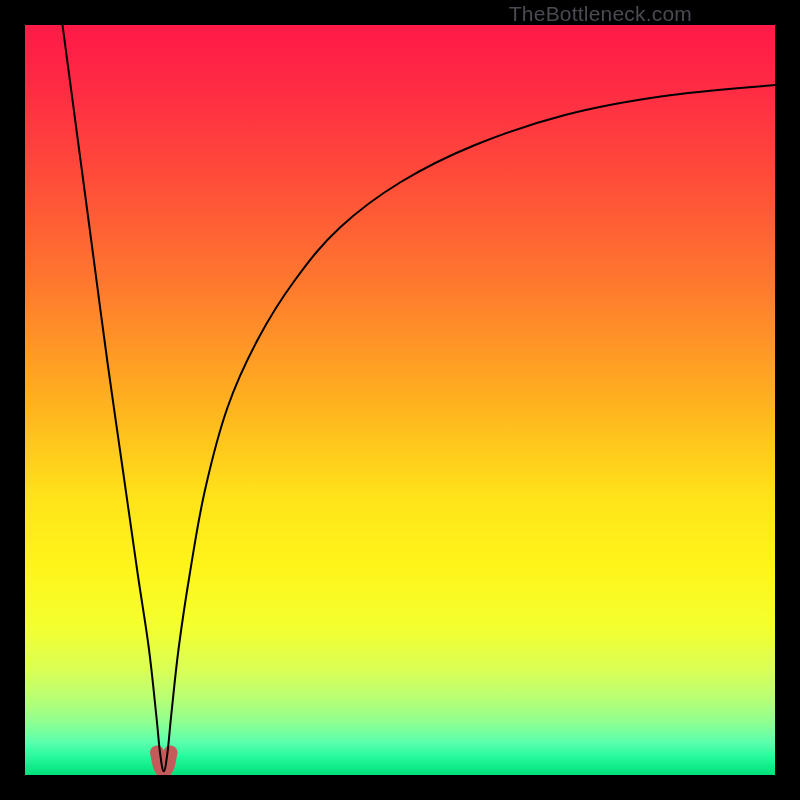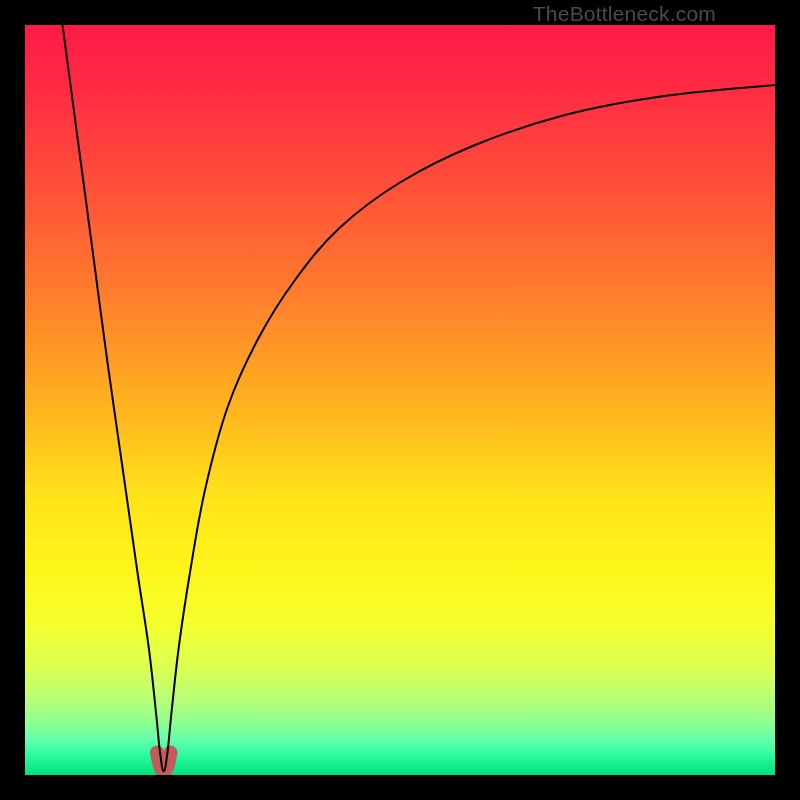--- a/index.html
+++ b/index.html
@@ -9,21 +9,20 @@
     height: 800px;
     overflow: hidden;
     background: #000;
     font-family: Arial, Helvetica, sans-serif;
   }
   .frame {
     position: absolute;
     left: 0; top: 0;
     width: 700px; height: 800px;
     background: #000;
-    padding-left: 24px;
   }
   .plot-area {
     position: absolute;
     left: 25px;
     top: 25px;
     width: 750px;
     height: 750px;
     overflow: hidden;
   }
   .plot-area svg {

